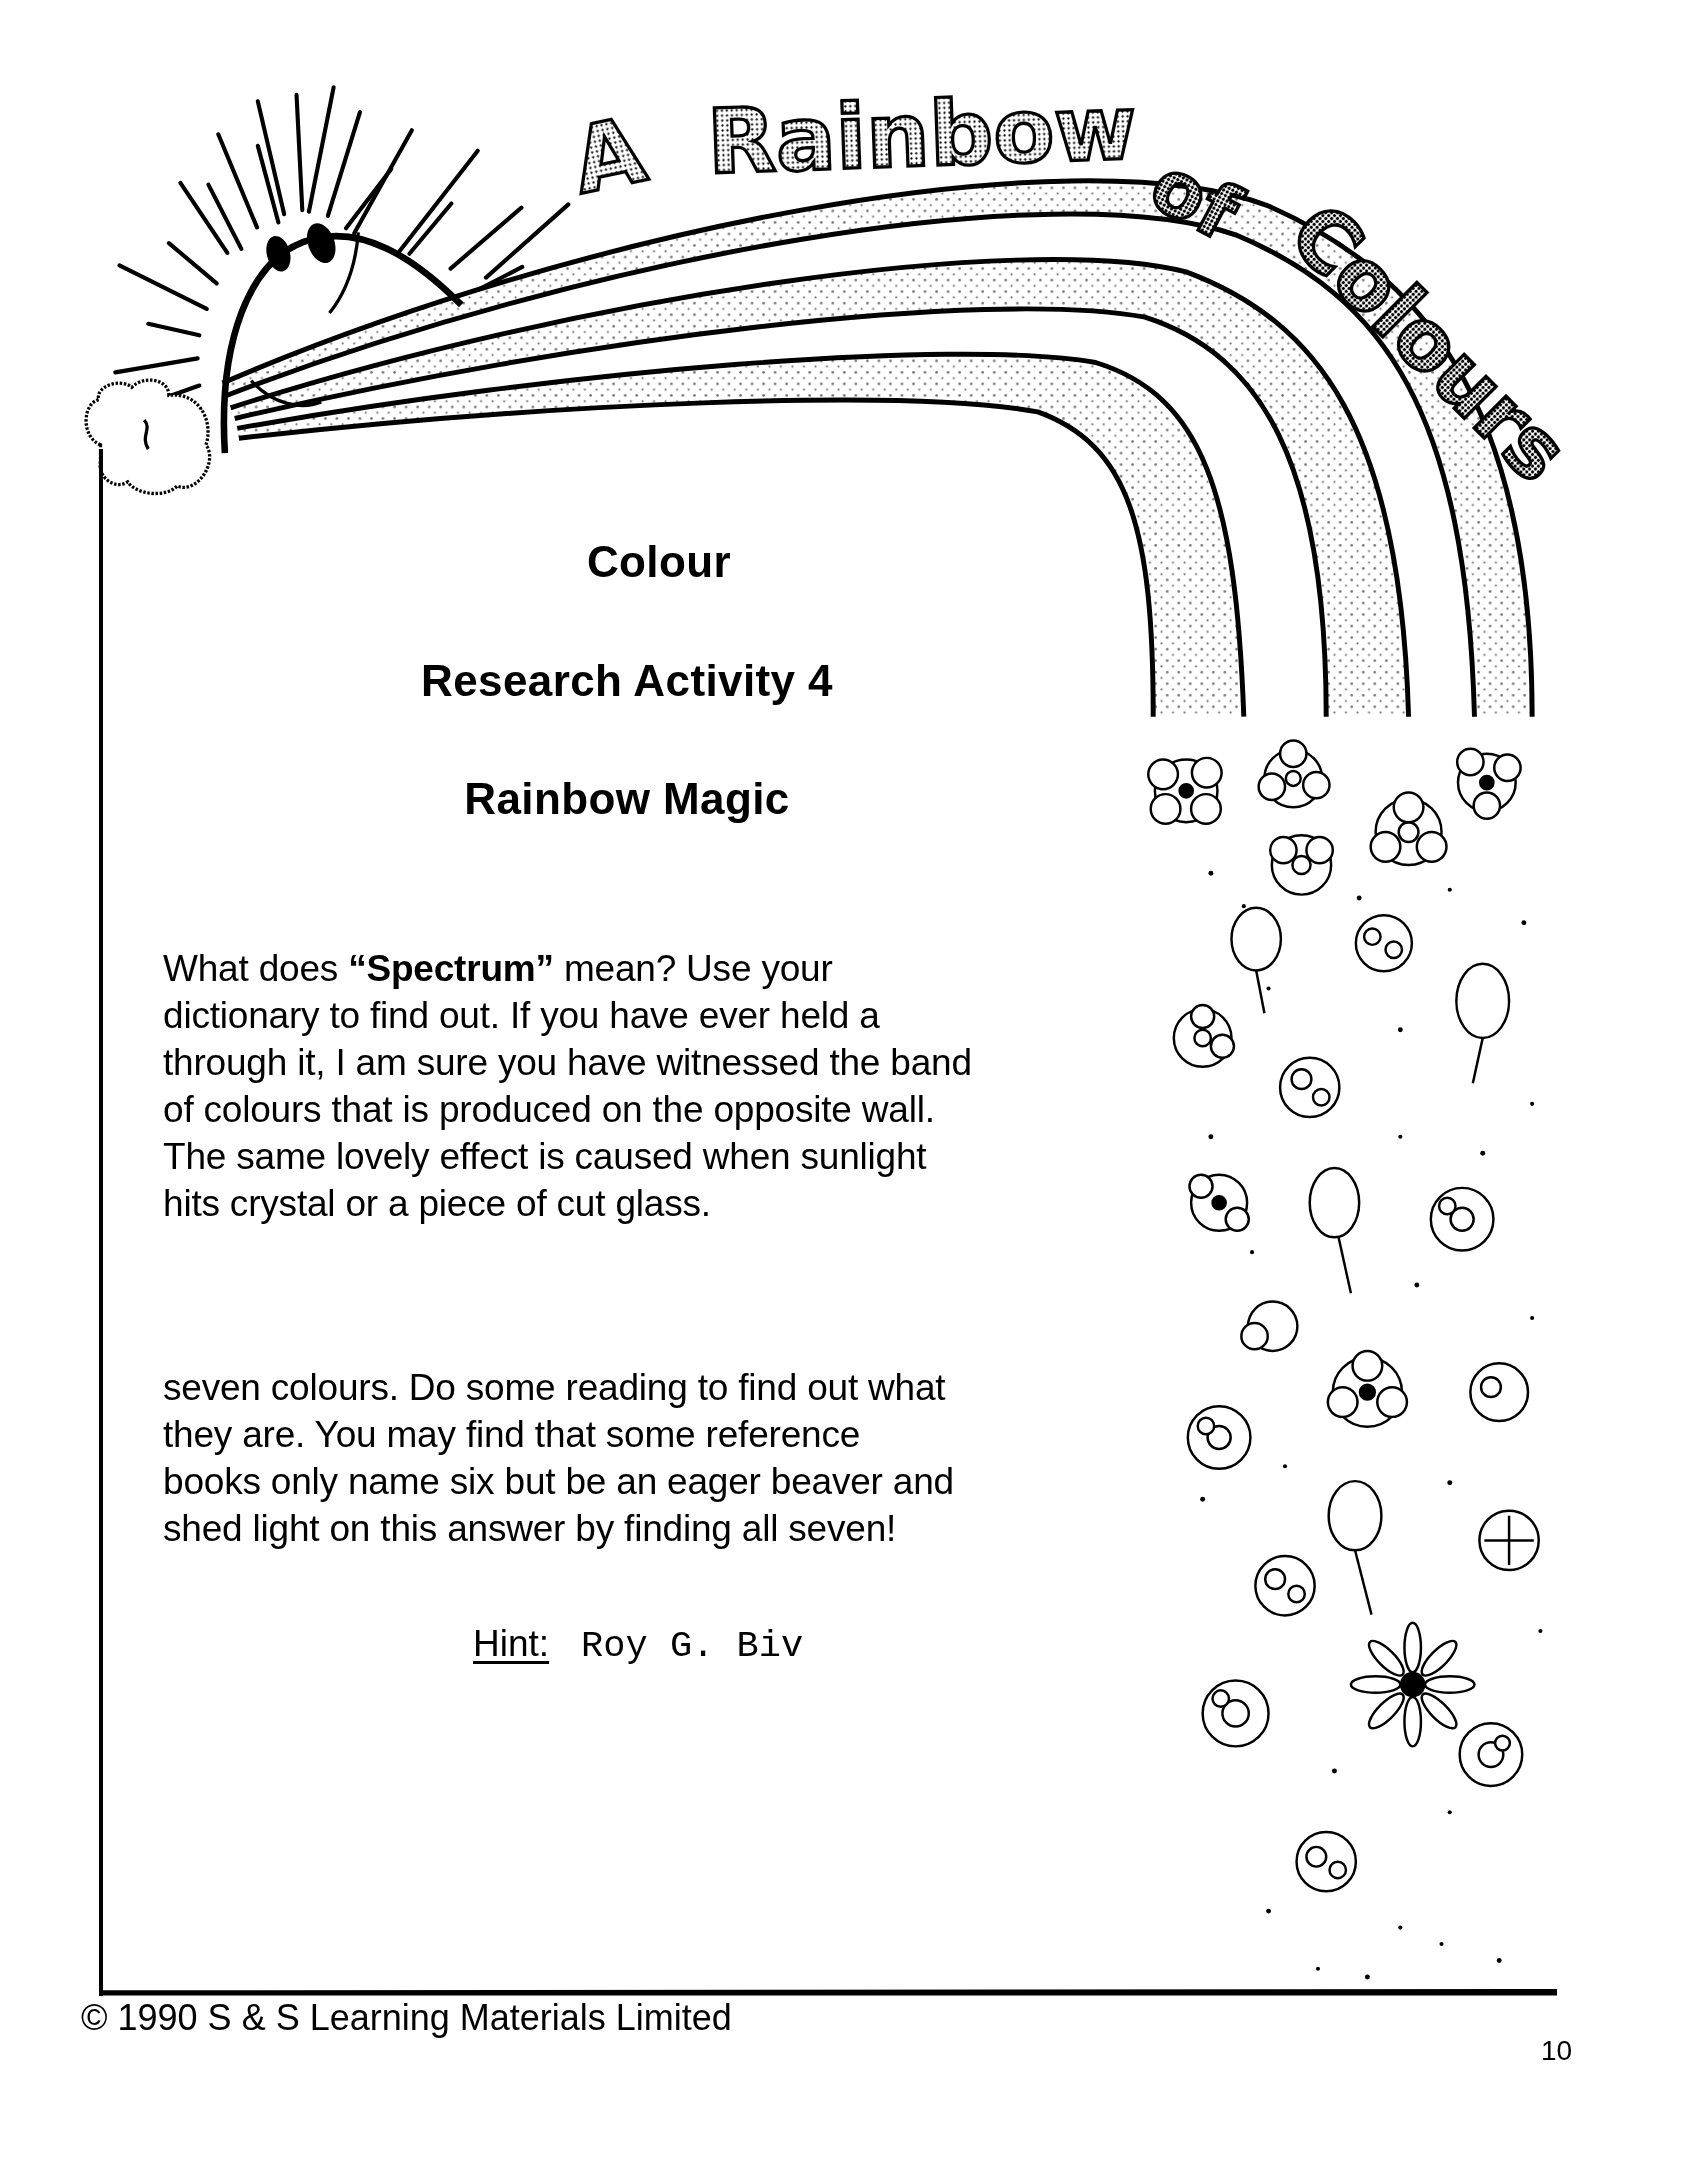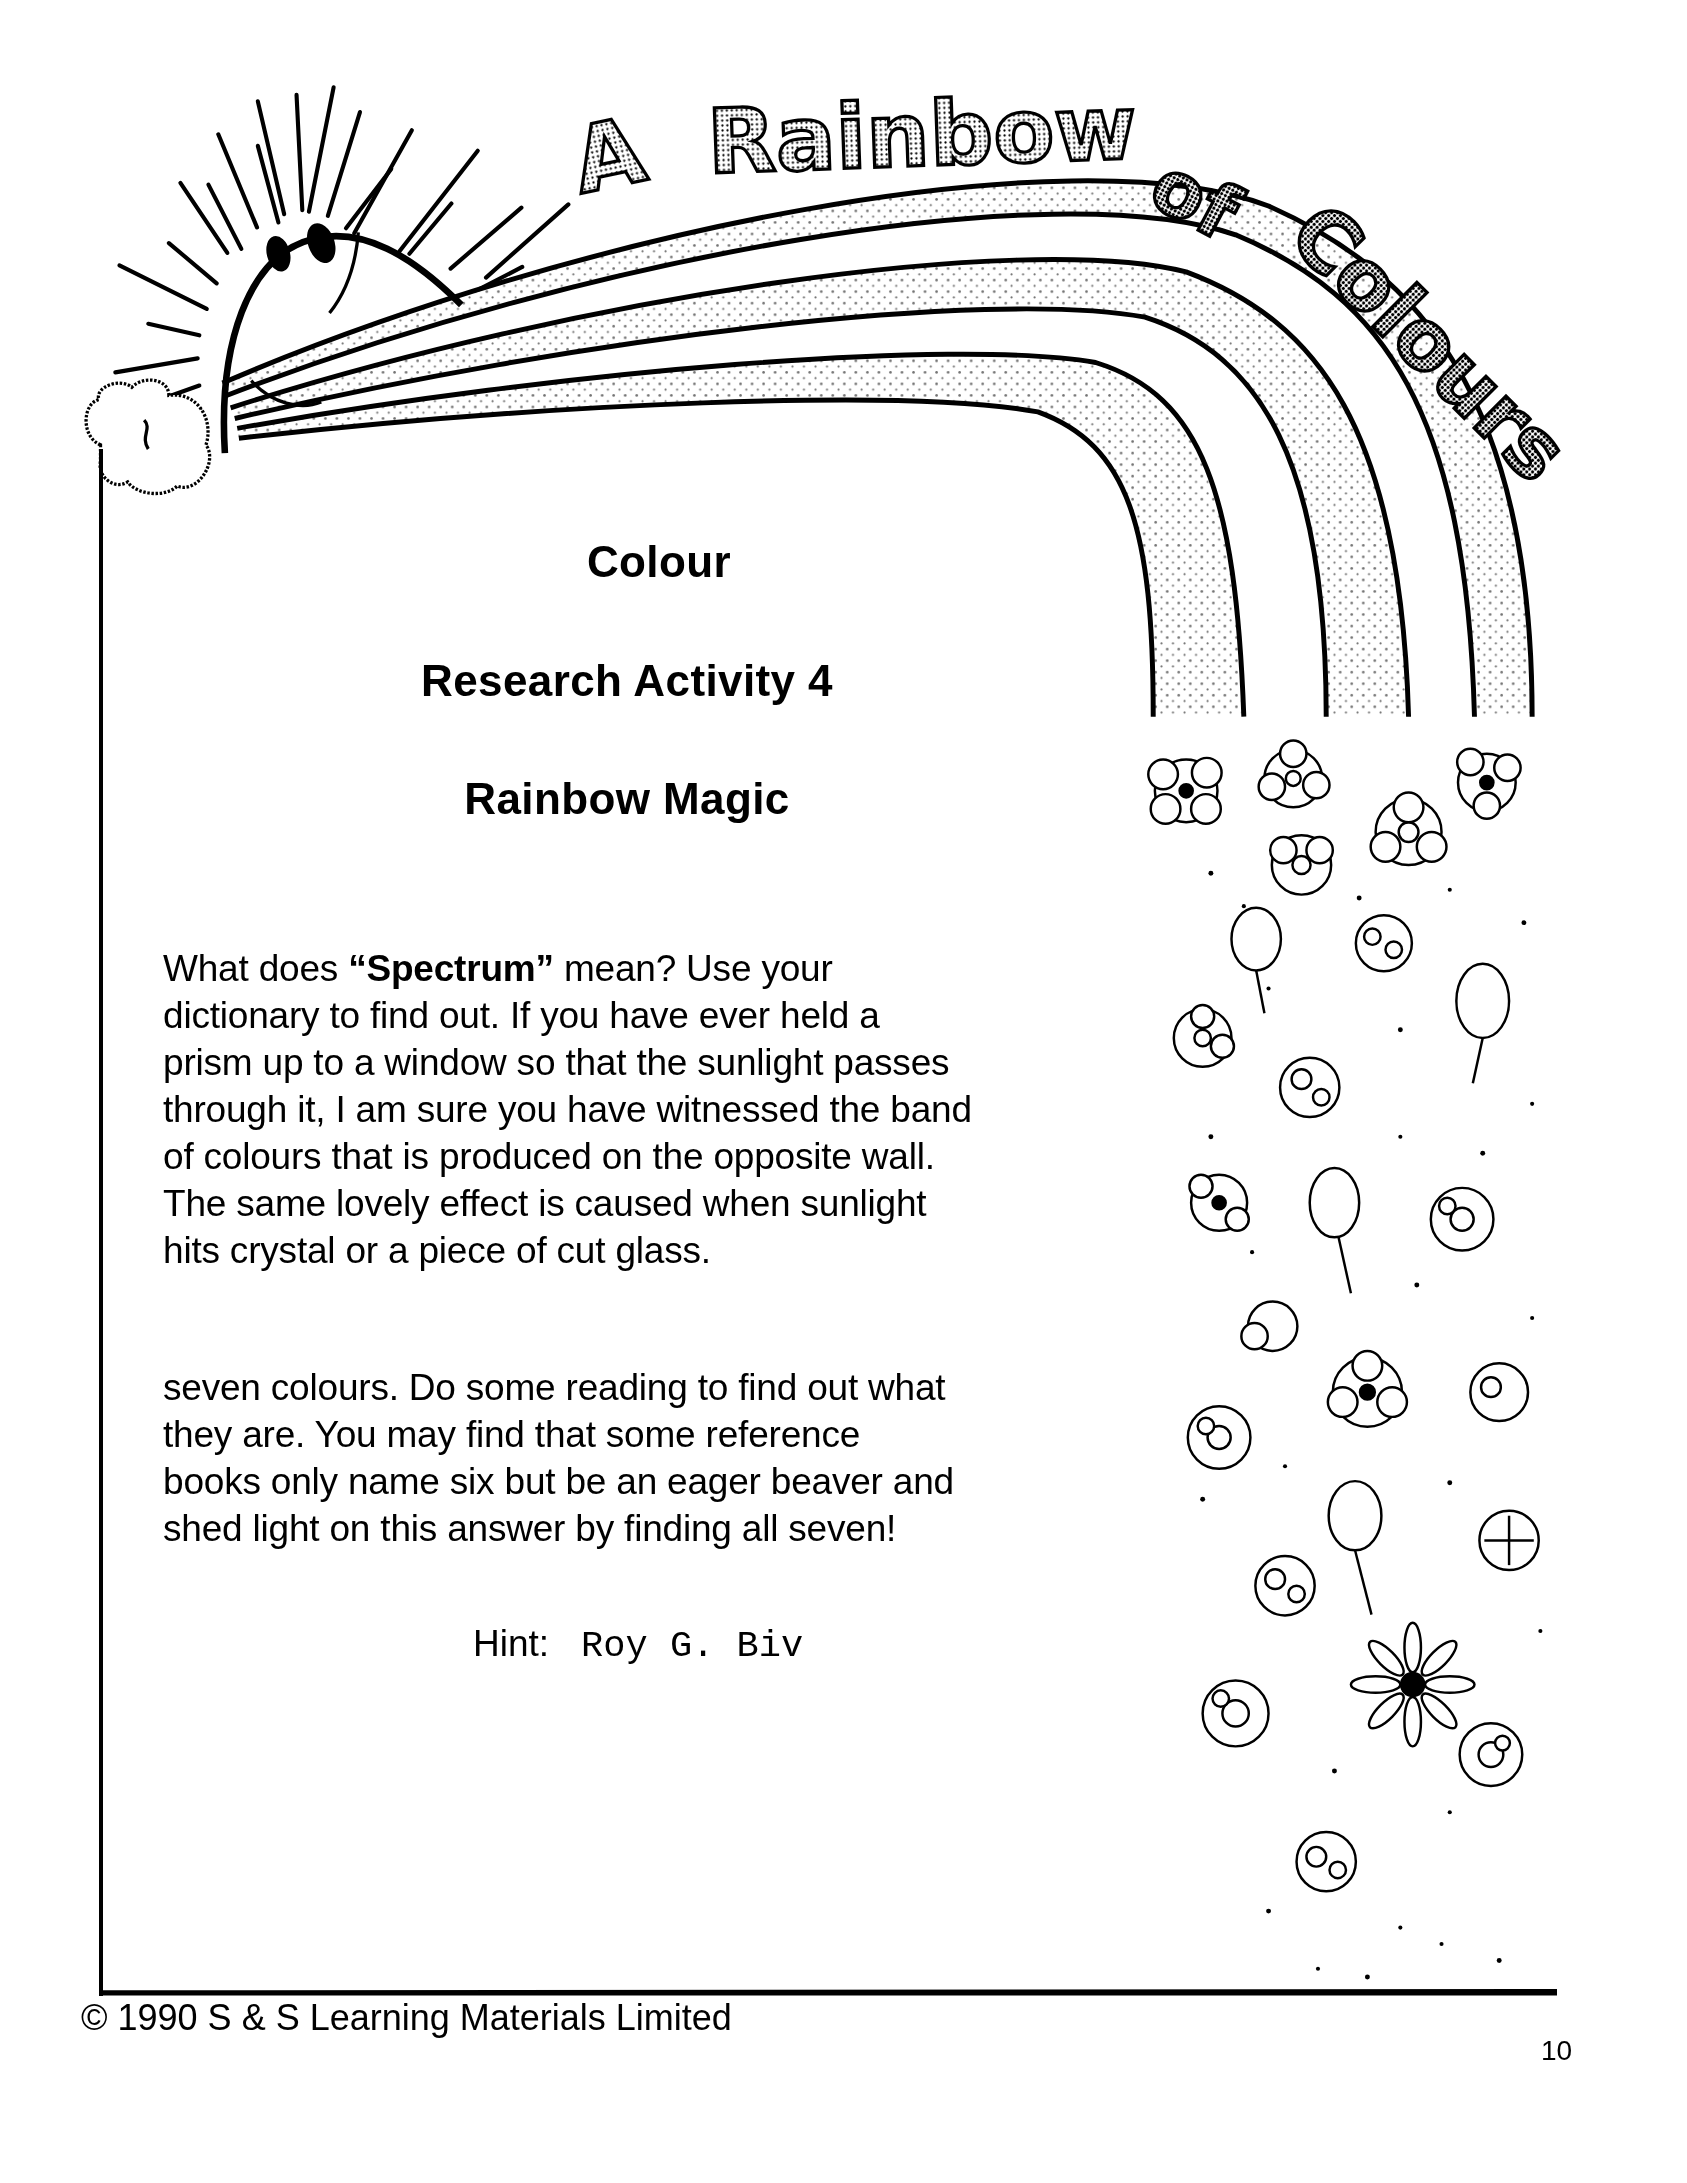--- a/index.html
+++ b/index.html
@@ -5,21 +5,21 @@
   html, body { margin: 0; padding: 0; background: #ffffff; }
   body { width: 1687px; height: 2183px; position: relative; overflow: hidden;
          font-family: "Liberation Sans", "DejaVu Sans", sans-serif; color: #000; }
   #art { position: absolute; left: 0; top: 0; width: 1687px; height: 2183px; }
   .heading { position: absolute; left: 0; width: 1254px; text-align: center;
              font-weight: bold; font-size: 44px; letter-spacing: 0.4px; }
   .para { position: absolute; left: 163px; width: 989px; font-size: 37px;
           line-height: 47px; letter-spacing: -0.2px; margin-top: 19px; }
   .para b { font-weight: bold; }
   .hint { position: absolute; left: 473px; top: 1623px; font-size: 37px; }
-  .hint .label { text-decoration-thickness: 2.5px; text-underline-offset: 5px; text-align: right; }
+  .hint .label { text-decoration: underline; text-decoration-thickness: 2.5px; text-underline-offset: 5px; text-align: right; }
   .hint .value { margin-left: 32px; font-family: Liberation Mono, monospace; }
   .footer-copy { position: absolute; left: 81px; top: 1997px; font-size: 36px; }
   .page-num { position: absolute; left: 1541px; top: 2035px; font-size: 28px; }
   .frame-left { position: absolute; left: 99px; top: 449px; width: 4.1px; height: 1547px; background: #000; }
   .frame-bottom { position: absolute; left: 99px; top: 1989px; width: 1458px; height: 6.6px; background: #000;
                   clip-path: polygon(0 20%, 100% 0, 100% 100%, 0 100%); }
 </style>
 </head>
 <body>
 
@@ -261,21 +261,20 @@
 <div class="frame-left"></div>
 <div class="frame-bottom"></div>
 
 <div class="heading" style="top:537px;padding-left:32px;">Colour</div>
 <div class="heading" style="top:656px;text-align:center;">Research Activity  4</div>
 <div class="heading" style="top:774px;">Rainbow Magic</div>
 
 <div class="para" style="top:926px;">
   <div><span>What does </span><b>“Spectrum”</b><span> mean?  Use your</span></div>
   <div>dictionary to find out.  If you have ever held a</div>
-  <div>prism up to a window so that the sunlight passes</div>
   <div>through it, I am sure you have witnessed the band</div>
   <div>of colours that is produced on the opposite wall.</div>
   <div>The same lovely effect is caused when sunlight</div>
   <div>hits crystal or a piece of cut glass.</div>
 </div>
 
 <div class="para" style="top:1345px;">
   <div>seven colours.  Do some reading to find out what</div>
   <div>they are.  You may find that  some reference</div>
   <div>books only name six but be an eager beaver and</div>

